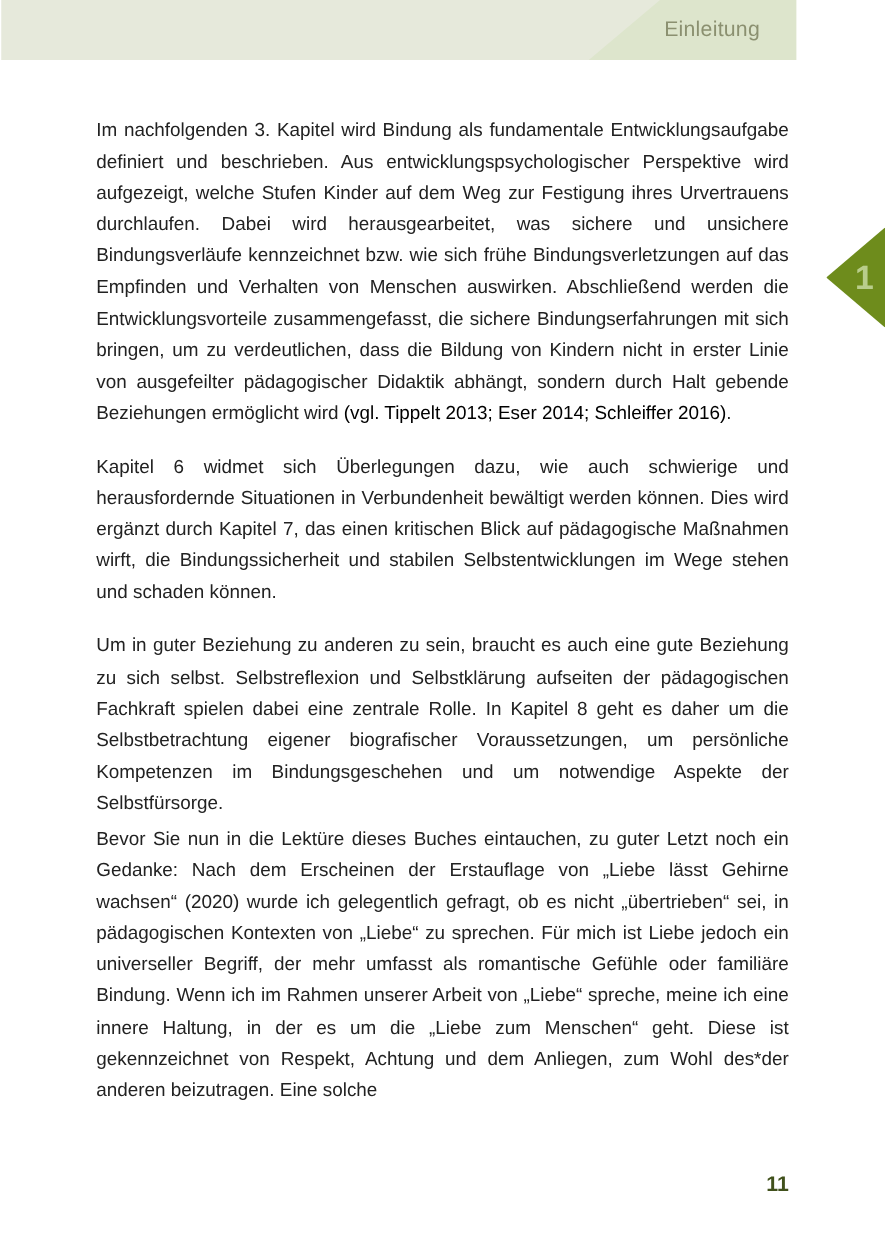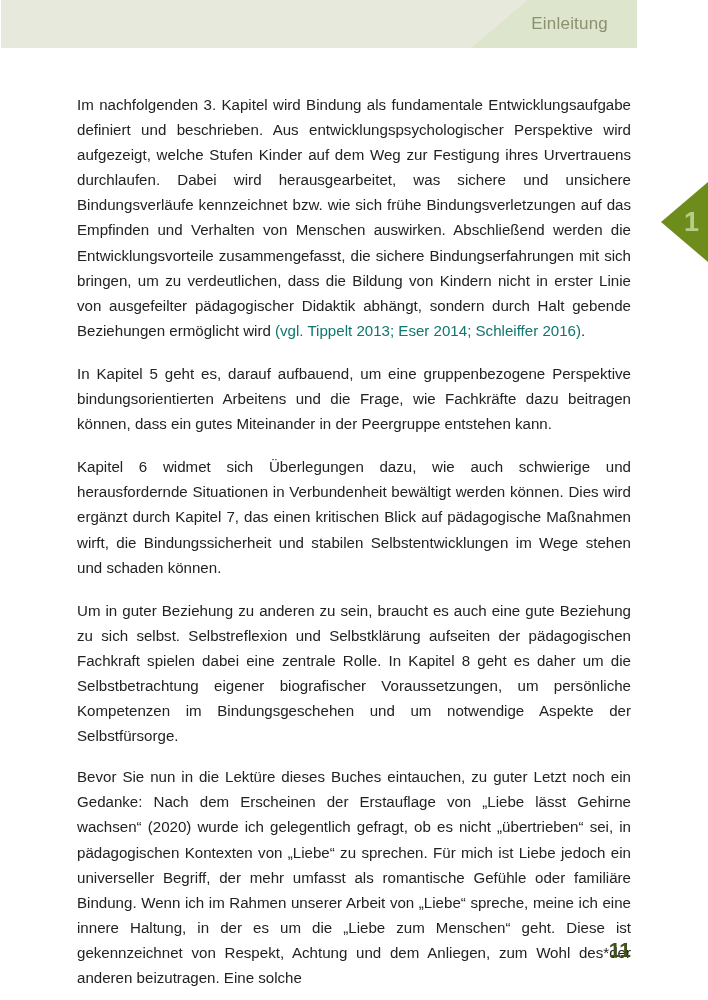--- a/index.html
+++ b/index.html
@@ -94,39 +94,39 @@
     margin: 0 0 18px 0;
     font-size: 15.1px;
     line-height: 25.1px;
     color: #222222;
     text-align: justify;
     text-justify: inter-word;
     hyphens: manual;
   }
 
   .para.tight {
-    margin-bottom: 16px;
+    margin-bottom: 4px;
   }
 
   .para:last-child {
     margin-bottom: 0;
   }
 
   .citation {
-    color: #0f766e;
+    color: #000000;
   }
 
   
   .folio {
     position: absolute;
     left: 0;
     top: 938px;
     width: 631px;
     text-align: right;
-    font-size: 21px;
+    font-size: 17px;
     font-weight: bold;
     color: #41511c;
   }
 </style>
 </head>
 <body>
 
 <div class="page">
 
   <div class="header-band">
@@ -136,21 +136,20 @@
   </div>
 
   <div class="chapter-tab"></div>
   <div class="chapter-tab-number">1</div>
 
   <div class="content">
 
     <p class="para"><span>Im nachfolgenden 3. Kapitel wird Bindung als fundamentale Entwicklungsaufgabe definiert und beschrieben. Aus entwicklungspsychologischer Perspektive wird aufgezeigt, welche Stufen Kinder auf dem Weg zur Festigung ihres Urvertrauens durchlaufen. Dabei wird herausgearbeitet, was sichere und unsichere Bindungsverläufe kennzeichnet bzw. wie sich frühe Bindungsverletzungen auf das Empfinden und Verhalten von Menschen auswirken. Abschließend werden die Entwicklungsvorteile zusammengefasst, die sichere Bindungserfahrungen mit sich bringen, um zu verdeutlichen, dass die Bildung von Kindern nicht in erster Linie von ausgefeilter pädagogischer Didaktik abhängt, sondern durch Halt gebende Beziehungen ermöglicht wird </span><span class="citation">(vgl. Tippelt 2013; Eser 2014; Schleiffer 2016)</span><span>.</span></p>
 
 
-    <p class="para">In Kapitel 5 geht es, darauf aufbauend, um eine gruppenbezogene Perspektive bindungsorientierten Arbeitens und die Frage, wie Fachkräfte dazu beitragen können, dass ein gutes Miteinander in der Peergruppe entstehen kann.</p>
 
     <p class="para">Kapitel 6 widmet sich Überlegungen dazu, wie auch schwierige und herausfordernde Situationen in Verbundenheit bewältigt werden können. Dies wird ergänzt durch Kapitel 7, das einen kritischen Blick auf pädagogische Maßnahmen wirft, die Bindungssicherheit und stabilen Selbstentwicklungen im Wege stehen und schaden können.</p>
 
     <p class="para tight">Um in guter Beziehung zu anderen zu sein, braucht es auch eine gute Beziehung zu sich selbst. Selbstreflexion und Selbstklärung aufseiten der pädagogischen Fachkraft spielen dabei eine zentrale Rolle. In Kapitel 8 geht es daher um die Selbstbetrachtung eigener biografischer Voraussetzungen, um persönliche Kompetenzen im Bindungsgeschehen und um notwendige Aspekte der Selbstfürsorge.</p>
 
 
     <p class="para">Bevor Sie nun in die Lektüre dieses Buches eintauchen, zu guter Letzt noch ein Gedanke: Nach dem Erscheinen der Erstauflage von „Liebe lässt Gehirne wachsen“ (2020) wurde ich gelegentlich gefragt, ob es nicht „übertrieben“ sei, in pädagogischen Kontexten von „Liebe“ zu sprechen. Für mich ist Liebe jedoch ein universeller Begriff, der mehr umfasst als romantische Gefühle oder familiäre Bindung. Wenn ich im Rahmen unserer Arbeit von „Liebe“ spreche, meine ich eine innere Haltung, in der es um die „Liebe zum Menschen“ geht. Diese ist gekennzeichnet von Respekt, Achtung und dem Anliegen, zum Wohl des*der anderen beizutragen. Eine solche</p>
 
   </div>
 

